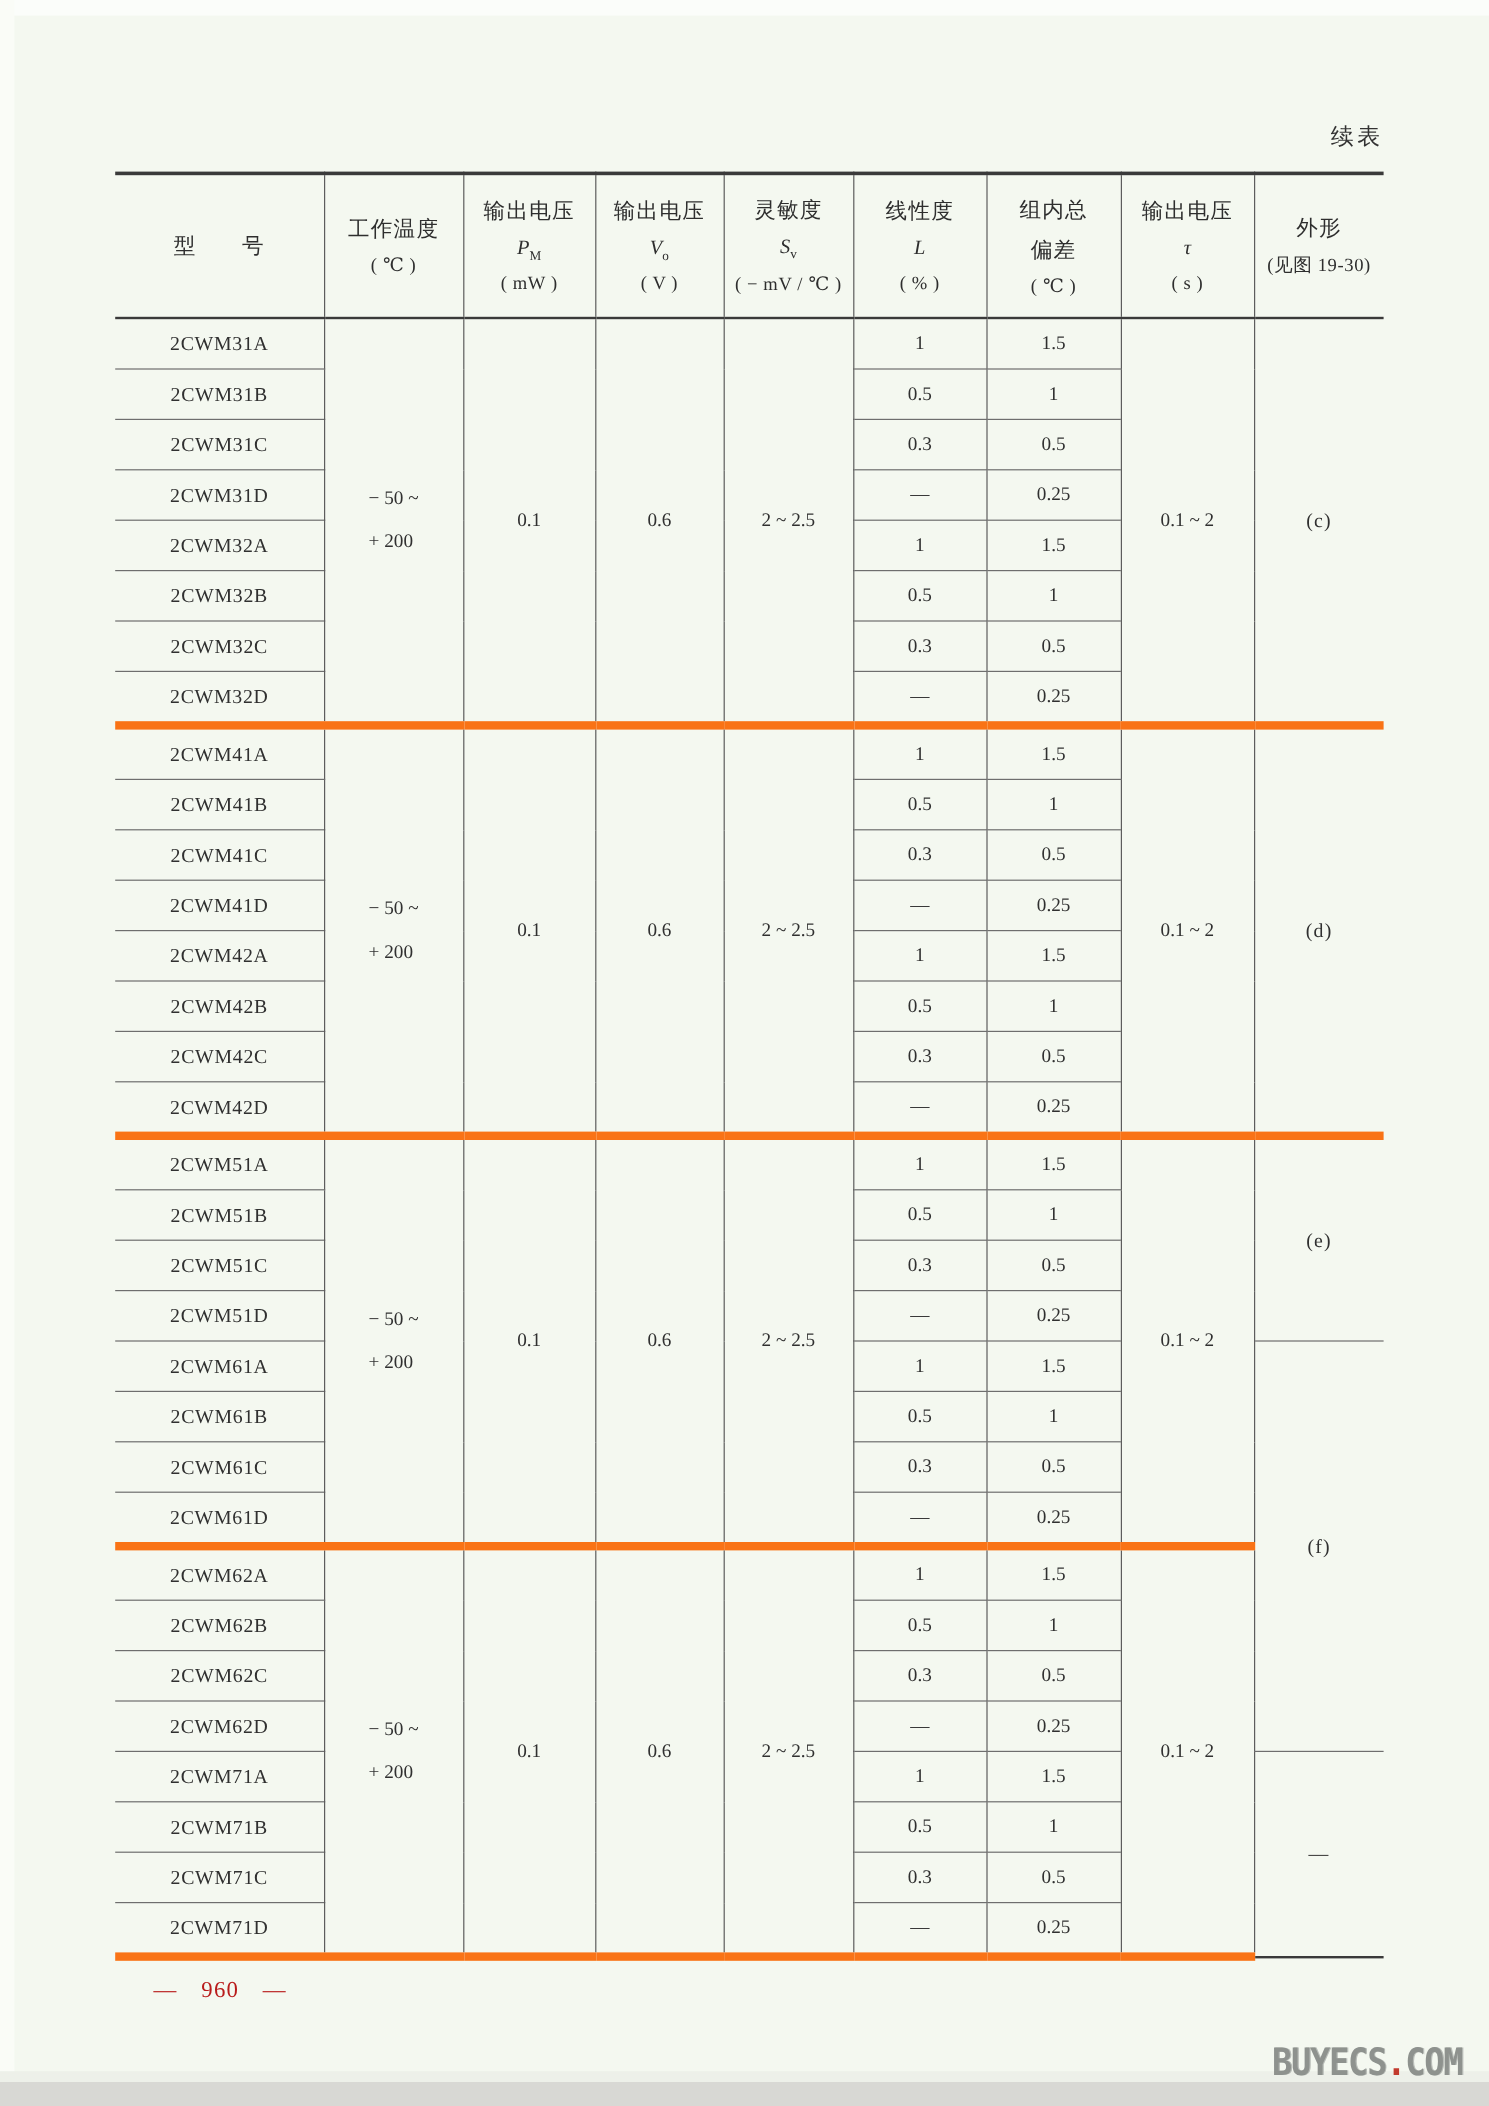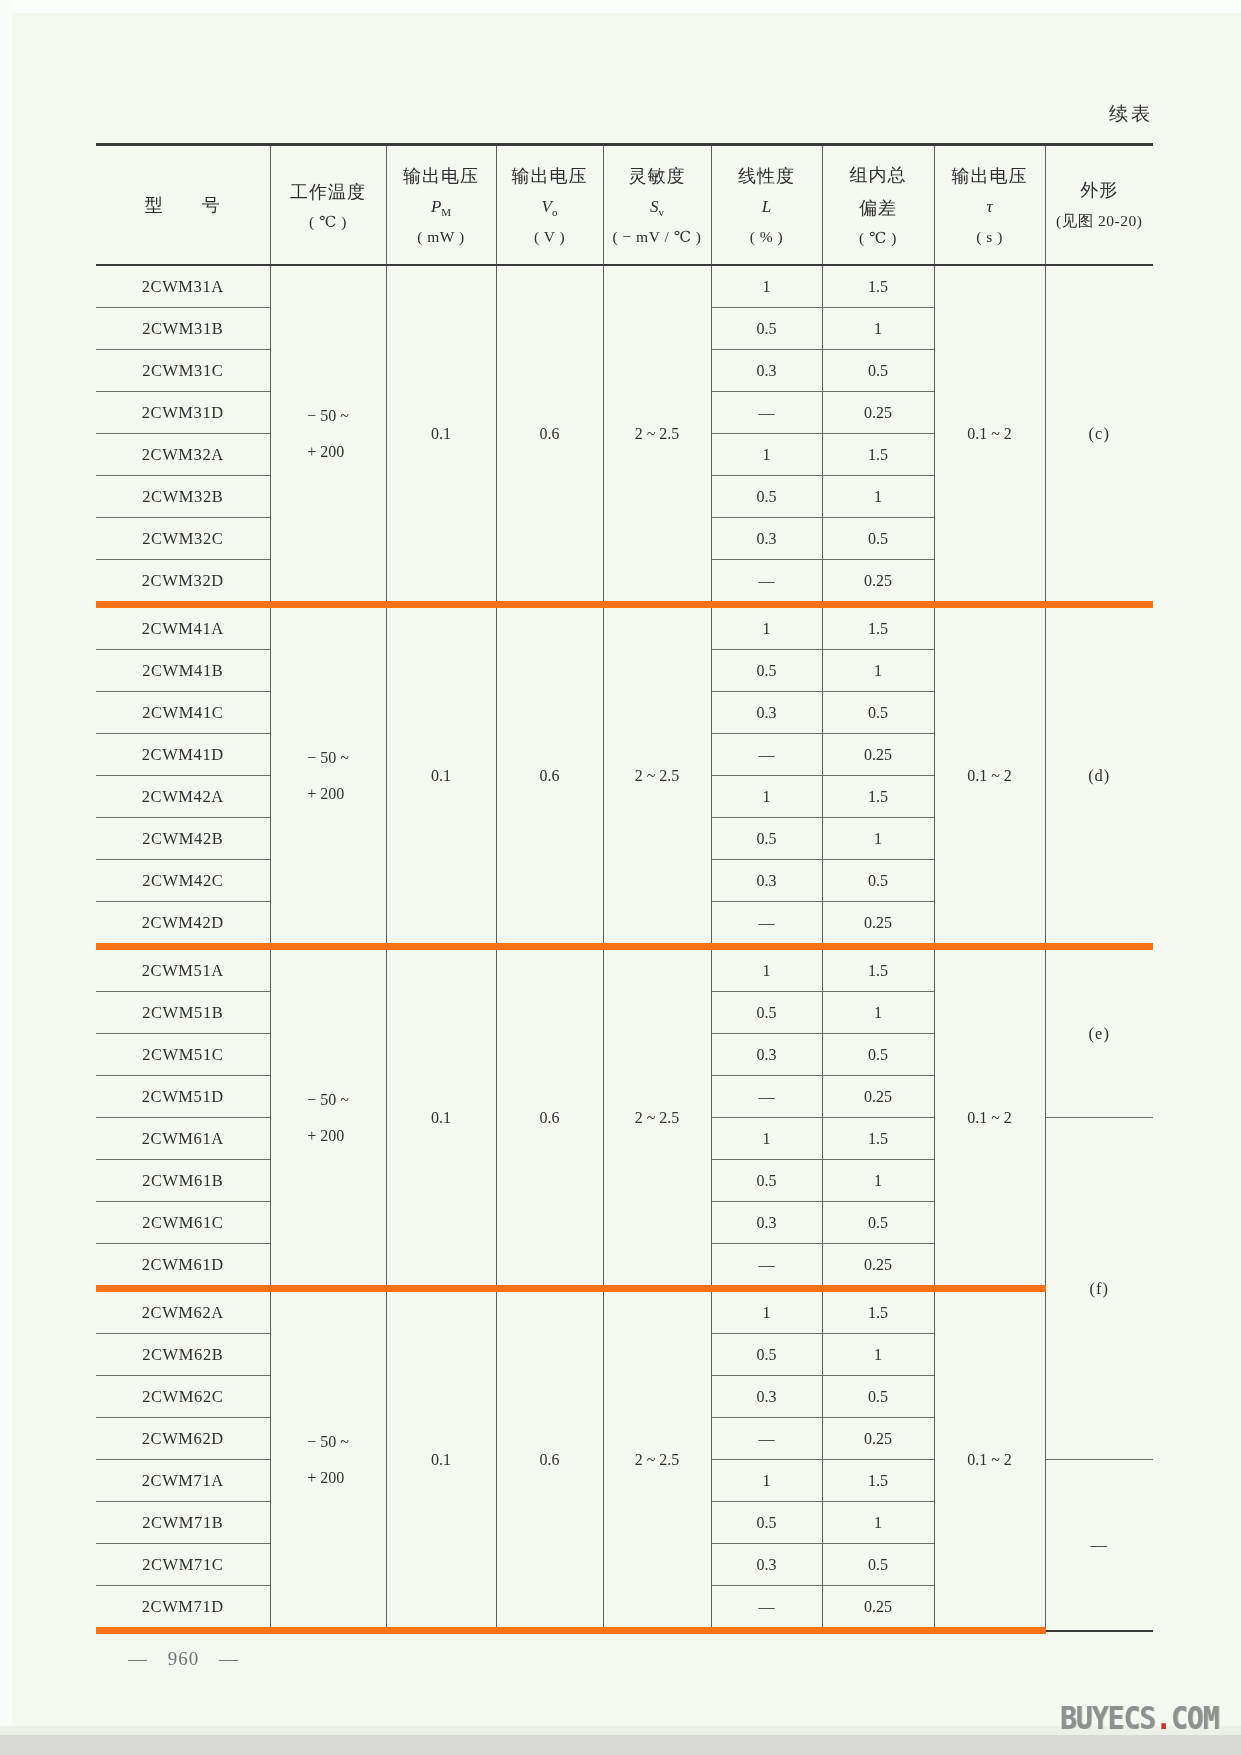--- a/index.html
+++ b/index.html
@@ -45,21 +45,21 @@
   .h-sym   { font-size:17px; font-style:italic;text-align:center; }
   .h-sym sub { font-size:11px; font-style:normal; letter-spacing:0; }
   .h-unit  { font-size:15.5px; letter-spacing:0.5px; }
 
   .model-cell { font-size:16.5px; letter-spacing:0.6px;margin-top:40px; }
   .temp-lines { display:inline-block; text-align:left; line-height:2.2; font-size:16px; }
   .shape-cell { font-size:16.5px; letter-spacing:1px; }
 
   .page-number {
     position:absolute; left:128px; top:1648px;
-    font-size:19px; color:#737373; word-spacing:14px; letter-spacing:1px;
+    font-size:19px; color:#b91c1c; word-spacing:14px; letter-spacing:1px;
   }
   .watermark {
     position:absolute; left:1060px; top:1700px;
     font-family:"DejaVu Sans Mono",monospace; font-weight:700;
     font-size:28px; letter-spacing:-1px; color:#8e928e;
     transform:scaleY(1.12); transform-origin:top left;
     text-shadow:1px 0 0 #b9bdb8;
   }
   .watermark .wm-dot { color:#c23b2e; text-shadow:none; }
 </style>
@@ -136,21 +136,21 @@
         <th class="c8">
           <div class="th-stack">
             <div class="h-title">输出电压</div>
             <div class="h-sym"><i>τ</i><sub></sub></div>
             <div class="h-unit">( s )</div>
           </div>
         </th>
         <th class="c9">
           <div class="th-stack">
             <div class="h-title">外形</div>
-            <div class="h-unit">(见图 20-20)</div>
+            <div class="h-unit">(见图 19-30)</div>
           </div>
         </th>
       </tr>
     </thead>
     <tbody id="spec-tbody">
         <tr>
           <td class="c1 model-cell bb-thin">2CWM31A</td>
           <td class="c2 bb-strong" rowspan="8"><div class="temp-lines"><div>− 50 ~</div><div>+ 200</div></div></td>
           <td class="c3 bb-strong" rowspan="8">0.1</td>
           <td class="c4 bb-strong" rowspan="8">0.6</td>

